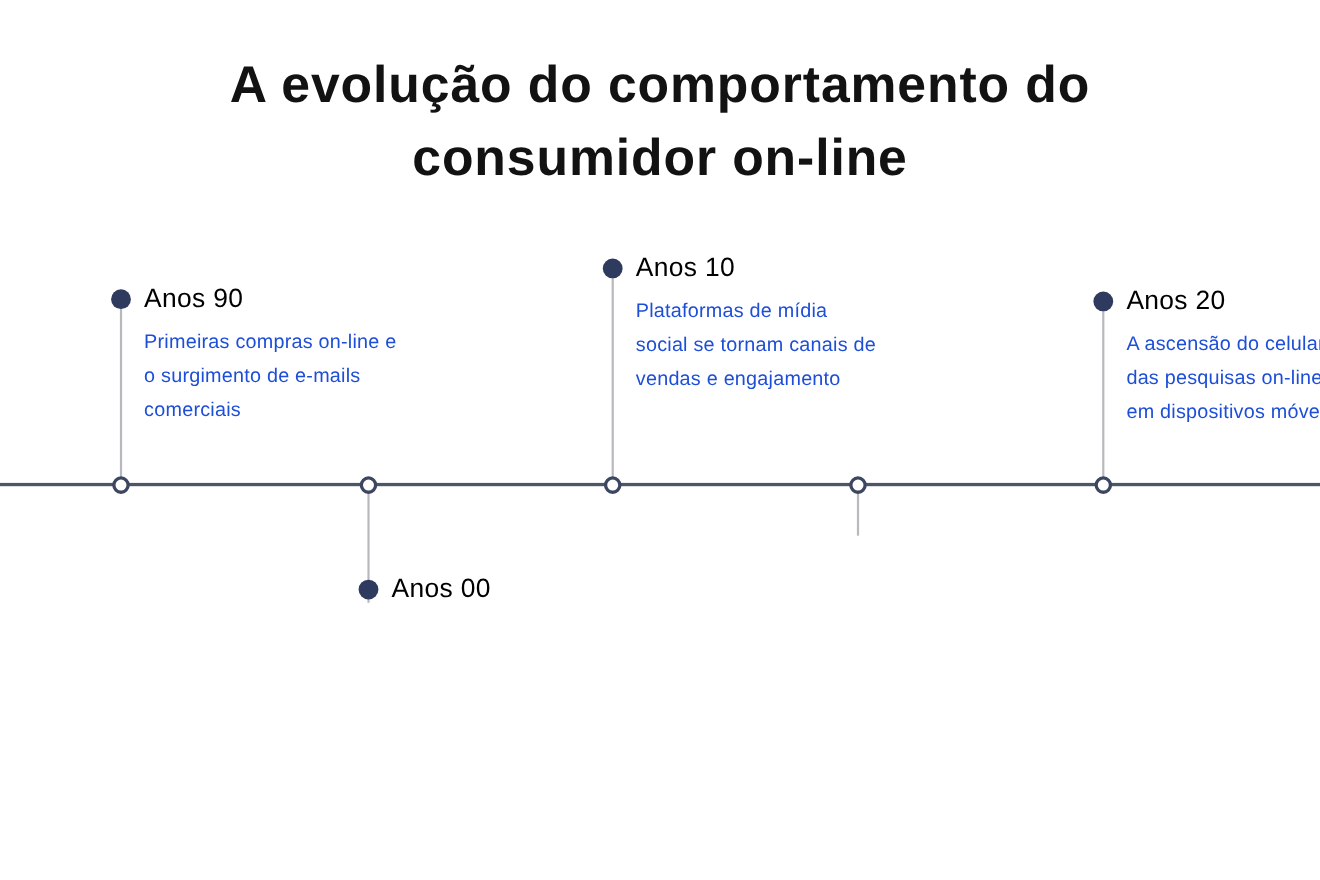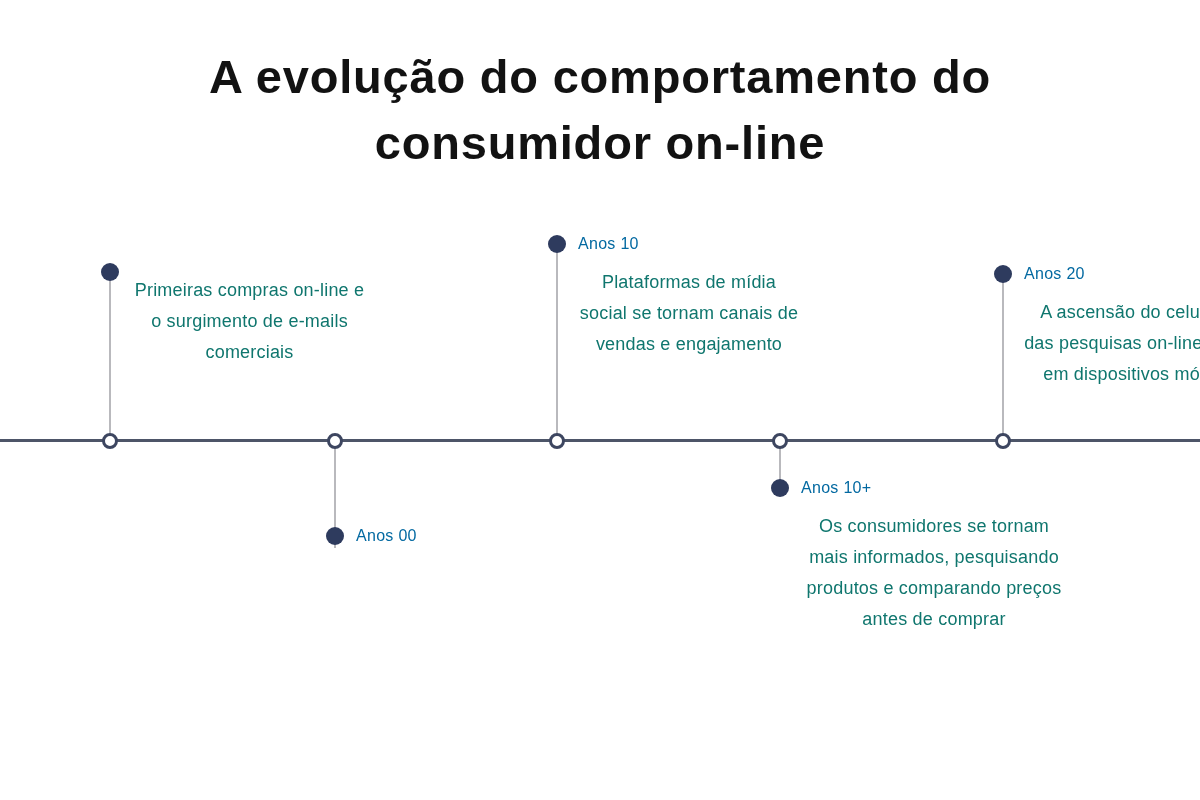--- a/index.html
+++ b/index.html
@@ -54,33 +54,32 @@
   }
   .dot {
     flex: 0 0 auto;
     width: 18px; height: 18px;
     border-radius: 50%;
     background: #2e3b5e;
     margin-top: 1px;
   }
   .ms-text { display: flex; flex-direction: column; }
   .ms-label {
-    font-size: 16px;
+    font-size: 24px;
     font-weight: 500;
-    color: #0369a1;
+    color: #000000;
     line-height: 20px;
     letter-spacing: 0.3px;
   }
   .ms-desc {
     margin-top: 13px;
     font-size: 18px;
     line-height: 31px;
-    color: #0f766e;
+    color: #1d4ed8;
     letter-spacing: 0.2px;
-    text-align: center;
   }
 </style>
 </head>
 <body>
 
 <div class="stage">
 
   <div class="title">
     <div class="title-inner">A evolução do comportamento do consumidor on-line</div>
   </div>
@@ -95,46 +94,40 @@
 
   <div class="node" style="left:102px;"></div>
   <div class="node" style="left:327px;"></div>
   <div class="node" style="left:549px;"></div>
   <div class="node" style="left:772px;"></div>
   <div class="node" style="left:995px;"></div>
 
   <div class="milestone" style="left:101px; top:262px;">
     <span class="dot"></span>
     <div class="ms-text">
+      <div class="ms-label">Anos 90</div>
       <div class="ms-desc" style="width:237px;">Primeiras compras on-line e o surgimento de e-mails comerciais</div>
     </div>
   </div>
 
   <div class="milestone" style="left:326px; top:526px;">
     <span class="dot"></span>
     <div class="ms-text">
       <div class="ms-label">Anos 00</div>
     </div>
   </div>
 
   <div class="milestone" style="left:548px; top:234px;">
     <span class="dot"></span>
     <div class="ms-text">
       <div class="ms-label">Anos 10</div>
       <div class="ms-desc" style="width:222px;">Plataformas de mídia social se tornam canais de vendas e engajamento</div>
     </div>
   </div>
 
-  <div class="milestone" style="left:771px; top:478px;">
-    <span class="dot"></span>
-    <div class="ms-text">
-      <div class="ms-label">Anos 10+</div>
-      <div class="ms-desc" style="width:266px;">Os consumidores se tornam mais informados, pesquisando produtos e comparando preços antes de comprar</div>
-    </div>
-  </div>
 
   <div class="milestone" style="left:994px; top:264px;">
     <span class="dot"></span>
     <div class="ms-text">
       <div class="ms-label">Anos 20</div>
       <div class="ms-desc" style="width:228px;">A ascensão do celular e das pesquisas on-line feitas em dispositivos móveis</div>
     </div>
   </div>
 
 </div>

